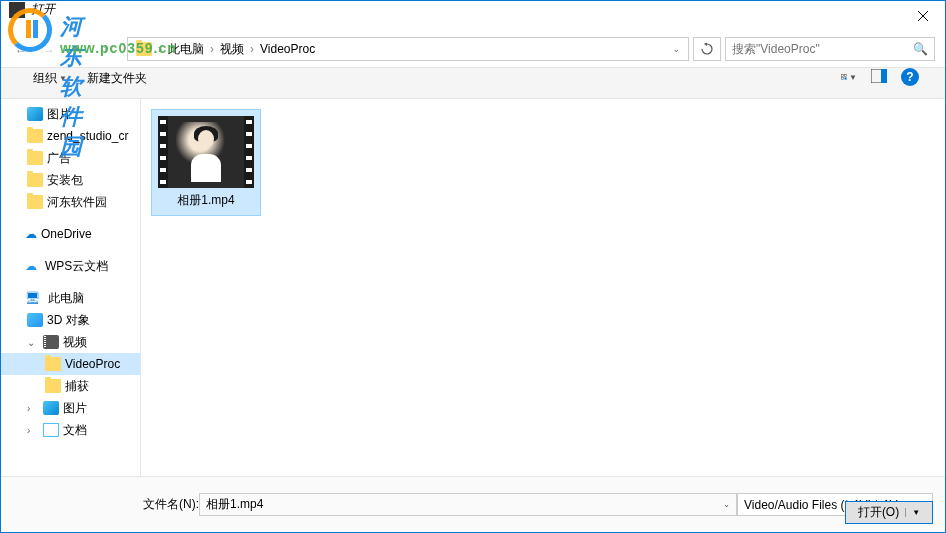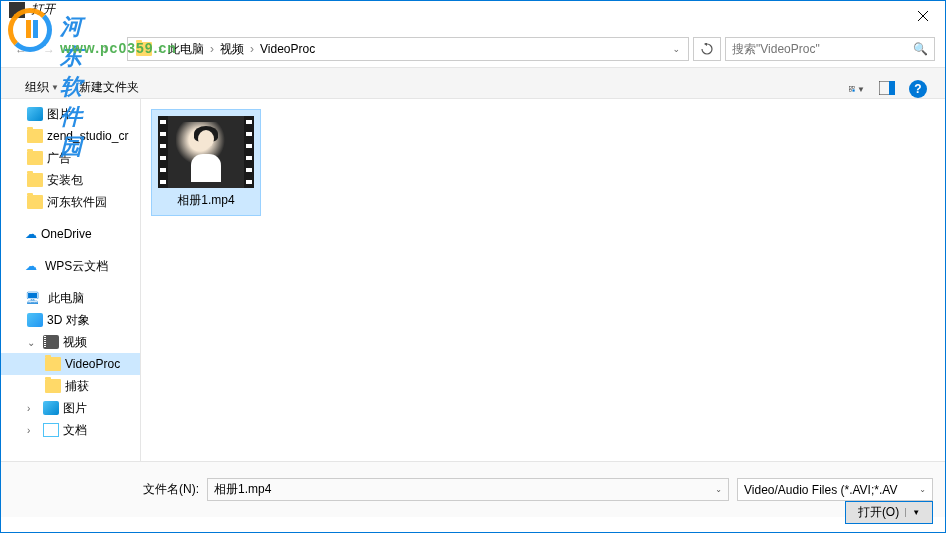--- a/index.html
+++ b/index.html
@@ -13,21 +13,21 @@
     .navbar { height: 36px; display: flex; align-items: center; padding: 0 10px; gap: 4px; }
     .nav-arrows { display: flex; gap: 8px; margin-right: 8px; }
     .nav-arrow { width: 20px; height: 20px; display: flex; align-items: center; justify-content: center; color: #888; cursor: pointer; }
     .breadcrumb { flex: 1; border: 1px solid #ccc; height: 24px; display: flex; align-items: center; padding: 0 8px; gap: 4px; }
     .breadcrumb-item { cursor: pointer; }
     .breadcrumb-sep { color: #888; margin: 0 2px; }
     .refresh-box { width: 28px; height: 24px; border: 1px solid #ccc; display: flex; align-items: center; justify-content: center; cursor: pointer; }
     .search-box { width: 210px; height: 24px; border: 1px solid #ccc; display: flex; align-items: center; padding: 0 6px; justify-content: space-between; }
     .search-input { border: none; outline: none; width: 170px; color: #888; }
     
-    .toolbar { height: 32px; border-top: 1px solid #e5e5e5; border-bottom: 1px solid #e5e5e5; background: #f5f5f5; display: flex; align-items: flex-end; justify-content: space-between; padding: 0 18px; }
+    .toolbar { height: 32px; border-top: 1px solid #e5e5e5; border-bottom: 1px solid #e5e5e5; background: #f5f5f5; display: flex; align-items: flex-start; justify-content: space-between; padding: 0 26px; }
     .toolbar-left { display: flex; gap: 8px; align-items: center; }
     .toolbar-btn { padding: 2px 6px; cursor: pointer; display: flex; align-items: center; gap: 2px; }
     .toolbar-right { display: flex; gap: 14px; align-items: center; }
     .view-icon { width: 16px; height: 16px; cursor: pointer; }
     .help-icon { width: 18px; height: 18px; border-radius: 50%; background: #0078d7; color: #fff; display: flex; align-items: center; justify-content: center; font-weight: bold; cursor: pointer; }
     
     .main { display: flex; height: 378px; }
     .sidebar { width: 140px; border-right: 1px solid #e5e5e5; overflow-y: auto; padding: 4px 0; }
     .tree-item { display: flex; align-items: center; height: 22px; padding-left: 8px; gap: 4px; cursor: pointer; }
     .tree-item.selected { background: #cce8ff; }
@@ -50,21 +50,21 @@
     .film-strip { position: absolute; top: 0; bottom: 0; width: 10px; background: #1a1a1a; display: flex; flex-direction: column; justify-content: space-around; }
     .film-strip.left { left: 0; }
     .film-strip.right { right: 0; }
     .film-hole { width: 6px; height: 4px; background: #fff; margin: 0 auto; }
     .thumb-img { width: 60px; height: 60px; background: radial-gradient(circle at 40% 30%, #f5e6d3 0%, #f5e6d3 20%, #2a2a2a 45%); position: relative; }
     .thumb-person { position: absolute; bottom: 0; left: 15px; width: 30px; height: 28px; background: #fff; border-radius: 40% 40% 0 0; }
     .thumb-head { position: absolute; top: 8px; left: 22px; width: 16px; height: 18px; background: #f5e6d3; border-radius: 50%; }
     .thumb-hair { position: absolute; top: 4px; left: 18px; width: 24px; height: 16px; background: #1a1a1a; border-radius: 50% 50% 30% 30%; }
     .file-label { margin-top: 4px; text-align: center; }
     
-    .footer { border-top: 1px solid #e5e5e5; padding: 14px 12px; background: #fafafa; position: absolute; bottom: 15px; left: 0; right: 0; height: 56px; display: flex; align-items: center; gap: 8px; }
+    .footer { border-top: 1px solid #e5e5e5; padding: 14px 12px; background: #fafafa; position: absolute; bottom: 0; left: 0; right: 0; height: 56px; display: flex; align-items: center; }
     .filename-label { margin-left: 130px; }
     .filename-input { flex: 1; height: 23px; border: 1px solid #ccc; padding: 0 6px; display: flex; align-items: center; justify-content: space-between; }
     .filetype-select { width: 196px; height: 23px; border: 1px solid #ccc; padding: 0 6px; display: flex; align-items: center; justify-content: space-between; background: #fff; cursor: pointer; }
     
     .action-buttons { position: absolute; bottom: 8px; right: 12px; display: flex; gap: 8px; }
     .action-btn { width: 88px; height: 23px; border: 1px solid #adadad; background: #e1e1e1; cursor: pointer; display: flex; align-items: center; justify-content: center; }
     .action-btn.primary { border-color: #0078d7; }
     
     .watermark { position: absolute; top: 5px; left: 5px; pointer-events: none; opacity: 0.95; z-index: 100; }
     .wm-logo { width: 50px; height: 50px; position: absolute; }

